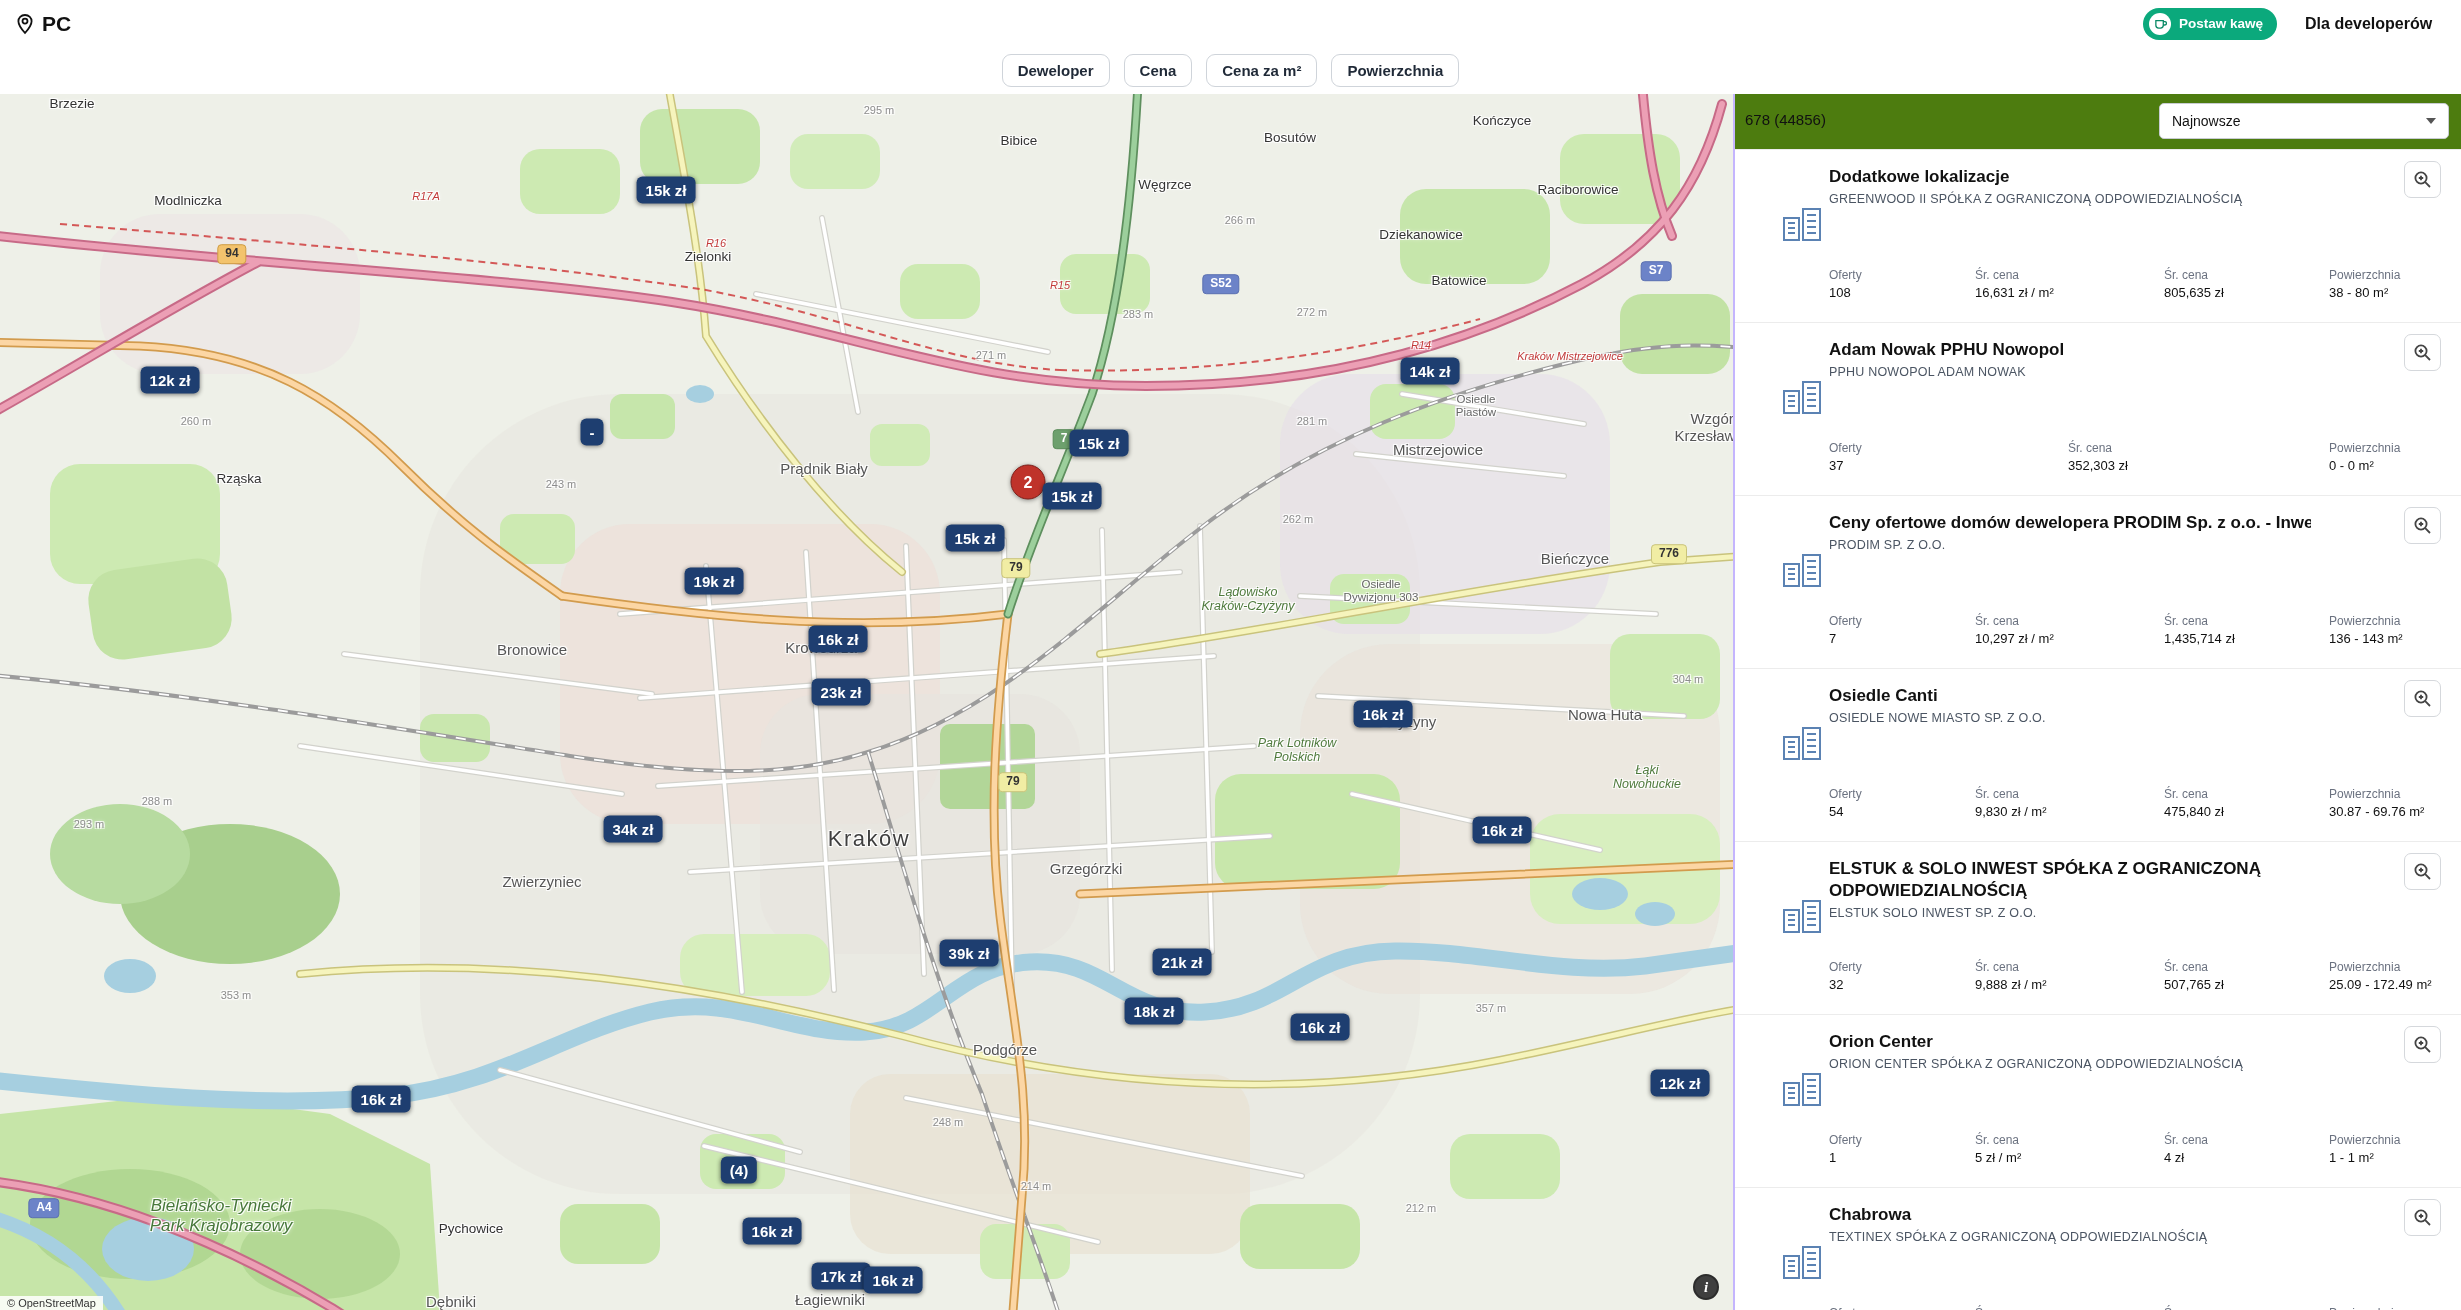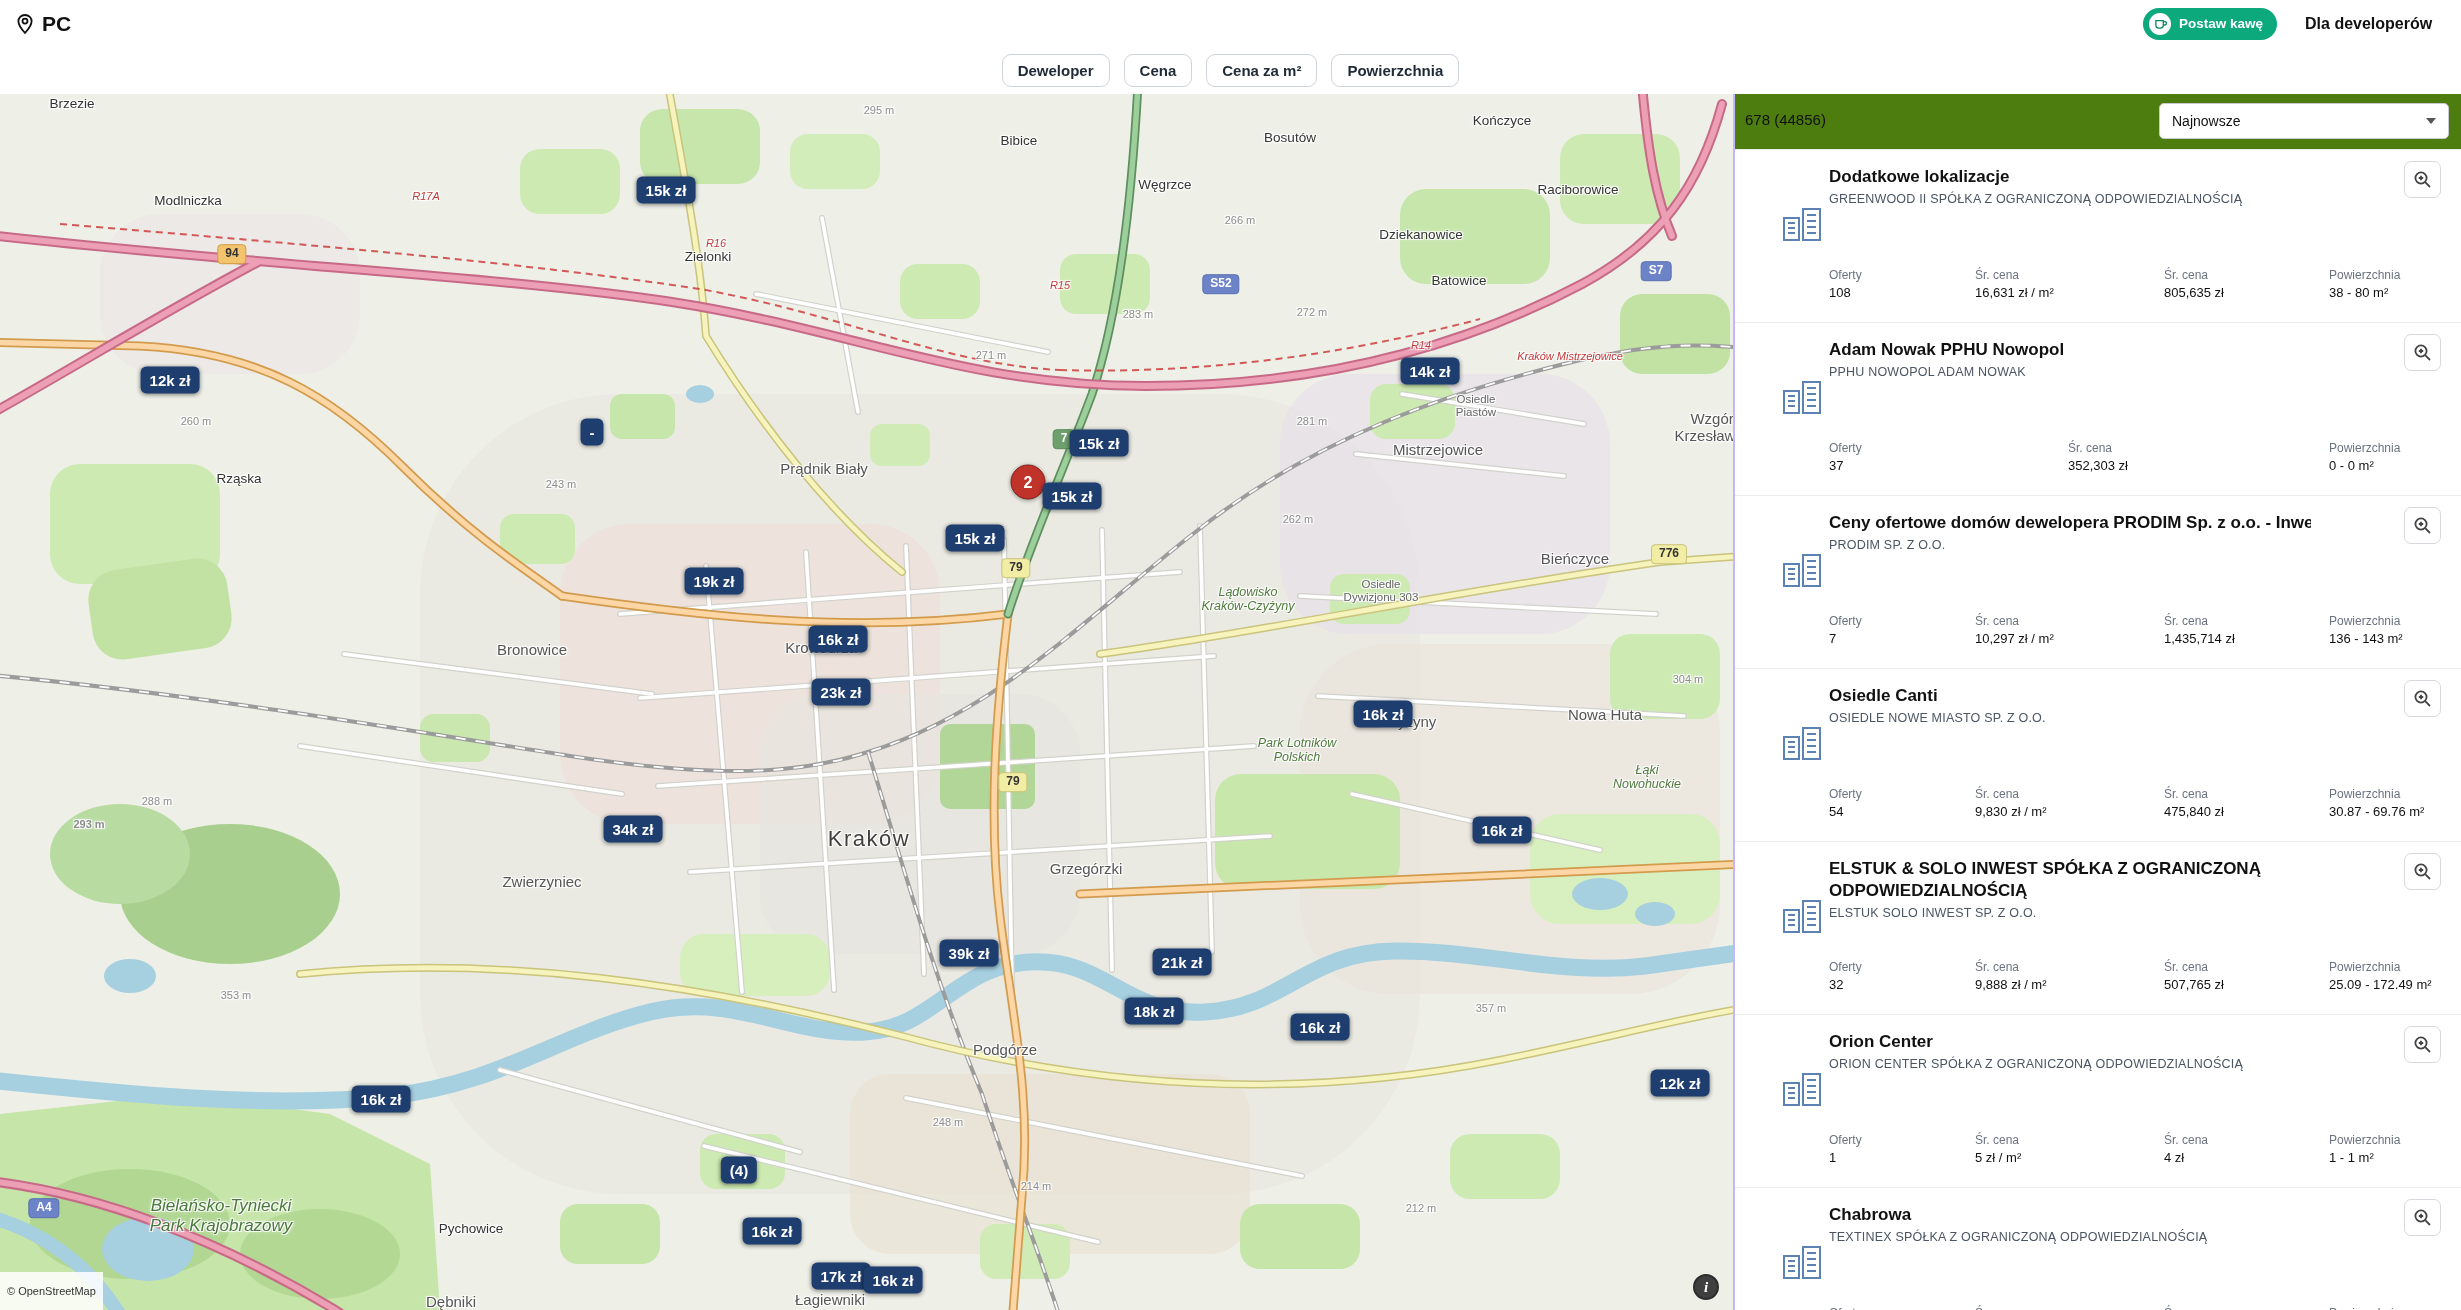--- a/index.html
+++ b/index.html
@@ -51,21 +51,21 @@
 
   
   .marker{position:absolute;transform:translate(-50%,-50%);cursor:pointer;z-index:5;}
   .marker.price{background:var(--marker-navy);color:#fff;font-weight:700;font-size:15px;
     padding:5px 9px;border-radius:6px;white-space:nowrap;box-shadow:0 1px 4px rgba(0,0,0,.45);}
   .marker.cluster{width:33px;height:33px;border-radius:50%;background:var(--marker-red);
     border:1px solid #7e201b;color:#fff;font-weight:700;font-size:16px;
     display:flex;align-items:center;justify-content:center;box-shadow:0 1px 4px rgba(0,0,0,.4);}
 
   .attribution{position:absolute;left:0;bottom:0;background:rgba(255,255,255,.85);
-    font-size:11px;color:#333;padding:13px 7px;z-index:6;}
+    font-size:11px;color:#333;padding:1px 7px;z-index:6;}
   .info-btn{position:absolute;right:14px;bottom:10px;width:26px;height:26px;border-radius:50%;
     background:#3f3f3f;border:2px solid #2c2c2c;color:#fff;display:flex;align-items:center;justify-content:center;
     font-family:"Liberation Serif","DejaVu Serif",serif;font-style:italic;font-weight:700;font-size:15px;cursor:pointer;z-index:6;}
 
   
   .sidebar{flex:1;position:relative;background:#4d7c0f;border-left:2px solid #c4b5fd;overflow:hidden;}
   .sb-head{position:absolute;top:0;left:0;right:0;height:55px;}
   .count{position:absolute;left:10px;top:17px;font-size:15px;font-weight:500;color:#111;}
   .sort{position:absolute;right:12px;top:9px;width:290px;height:36px;border:1px solid #c8ccd2;border-radius:5px;
     display:flex;align-items:center;padding:0 12px;font-size:14px;color:#111;cursor:pointer;background:#fff;box-sizing:border-box;}
@@ -321,21 +321,21 @@
 Park Krajobrazowy</div>
           <div class="lbl elev" style="left: 879px; top: 16px;">295 m</div>
           <div class="lbl elev" style="left: 991px; top: 261px;">271 m</div>
           <div class="lbl elev" style="left: 1138px; top: 220px;">283 m</div>
           <div class="lbl elev" style="left: 1312px; top: 218px;">272 m</div>
           <div class="lbl elev" style="left: 1312px; top: 327px;">281 m</div>
           <div class="lbl elev" style="left: 1298px; top: 425px;">262 m</div>
           <div class="lbl elev" style="left: 196px; top: 327px;">260 m</div>
           <div class="lbl elev" style="left: 1240px; top: 126px;">266 m</div>
           <div class="lbl elev" style="left: 157px; top: 707px;">288 m</div>
-          <div class="lbl elev" style="left: 89px; top: 730px; font-weight: bold;">293 m</div>
+          <div class="lbl elev" style="left: 89px; top: 730px;">293 m</div>
           <div class="lbl elev" style="left: 236px; top: 901px;">353 m</div>
           <div class="lbl elev" style="left: 948px; top: 1028px;">248 m</div>
           <div class="lbl elev" style="left: 1036px; top: 1092px;">214 m</div>
           <div class="lbl elev" style="left: 1421px; top: 1114px;">212 m</div>
           <div class="lbl elev" style="left: 1491px; top: 914px;">357 m</div>
           <div class="lbl elev" style="left: 1688px; top: 585px;">304 m</div>
           <div class="lbl elev" style="left: 561px; top: 390px;">243 m</div>
           <div class="lbl route" style="left: 426px; top: 102px;">R17A</div>
           <div class="lbl route" style="left: 716px; top: 149px;">R16</div>
           <div class="lbl route" style="left: 1052px; top: 191px; margin-left: 8px;">R15</div>

